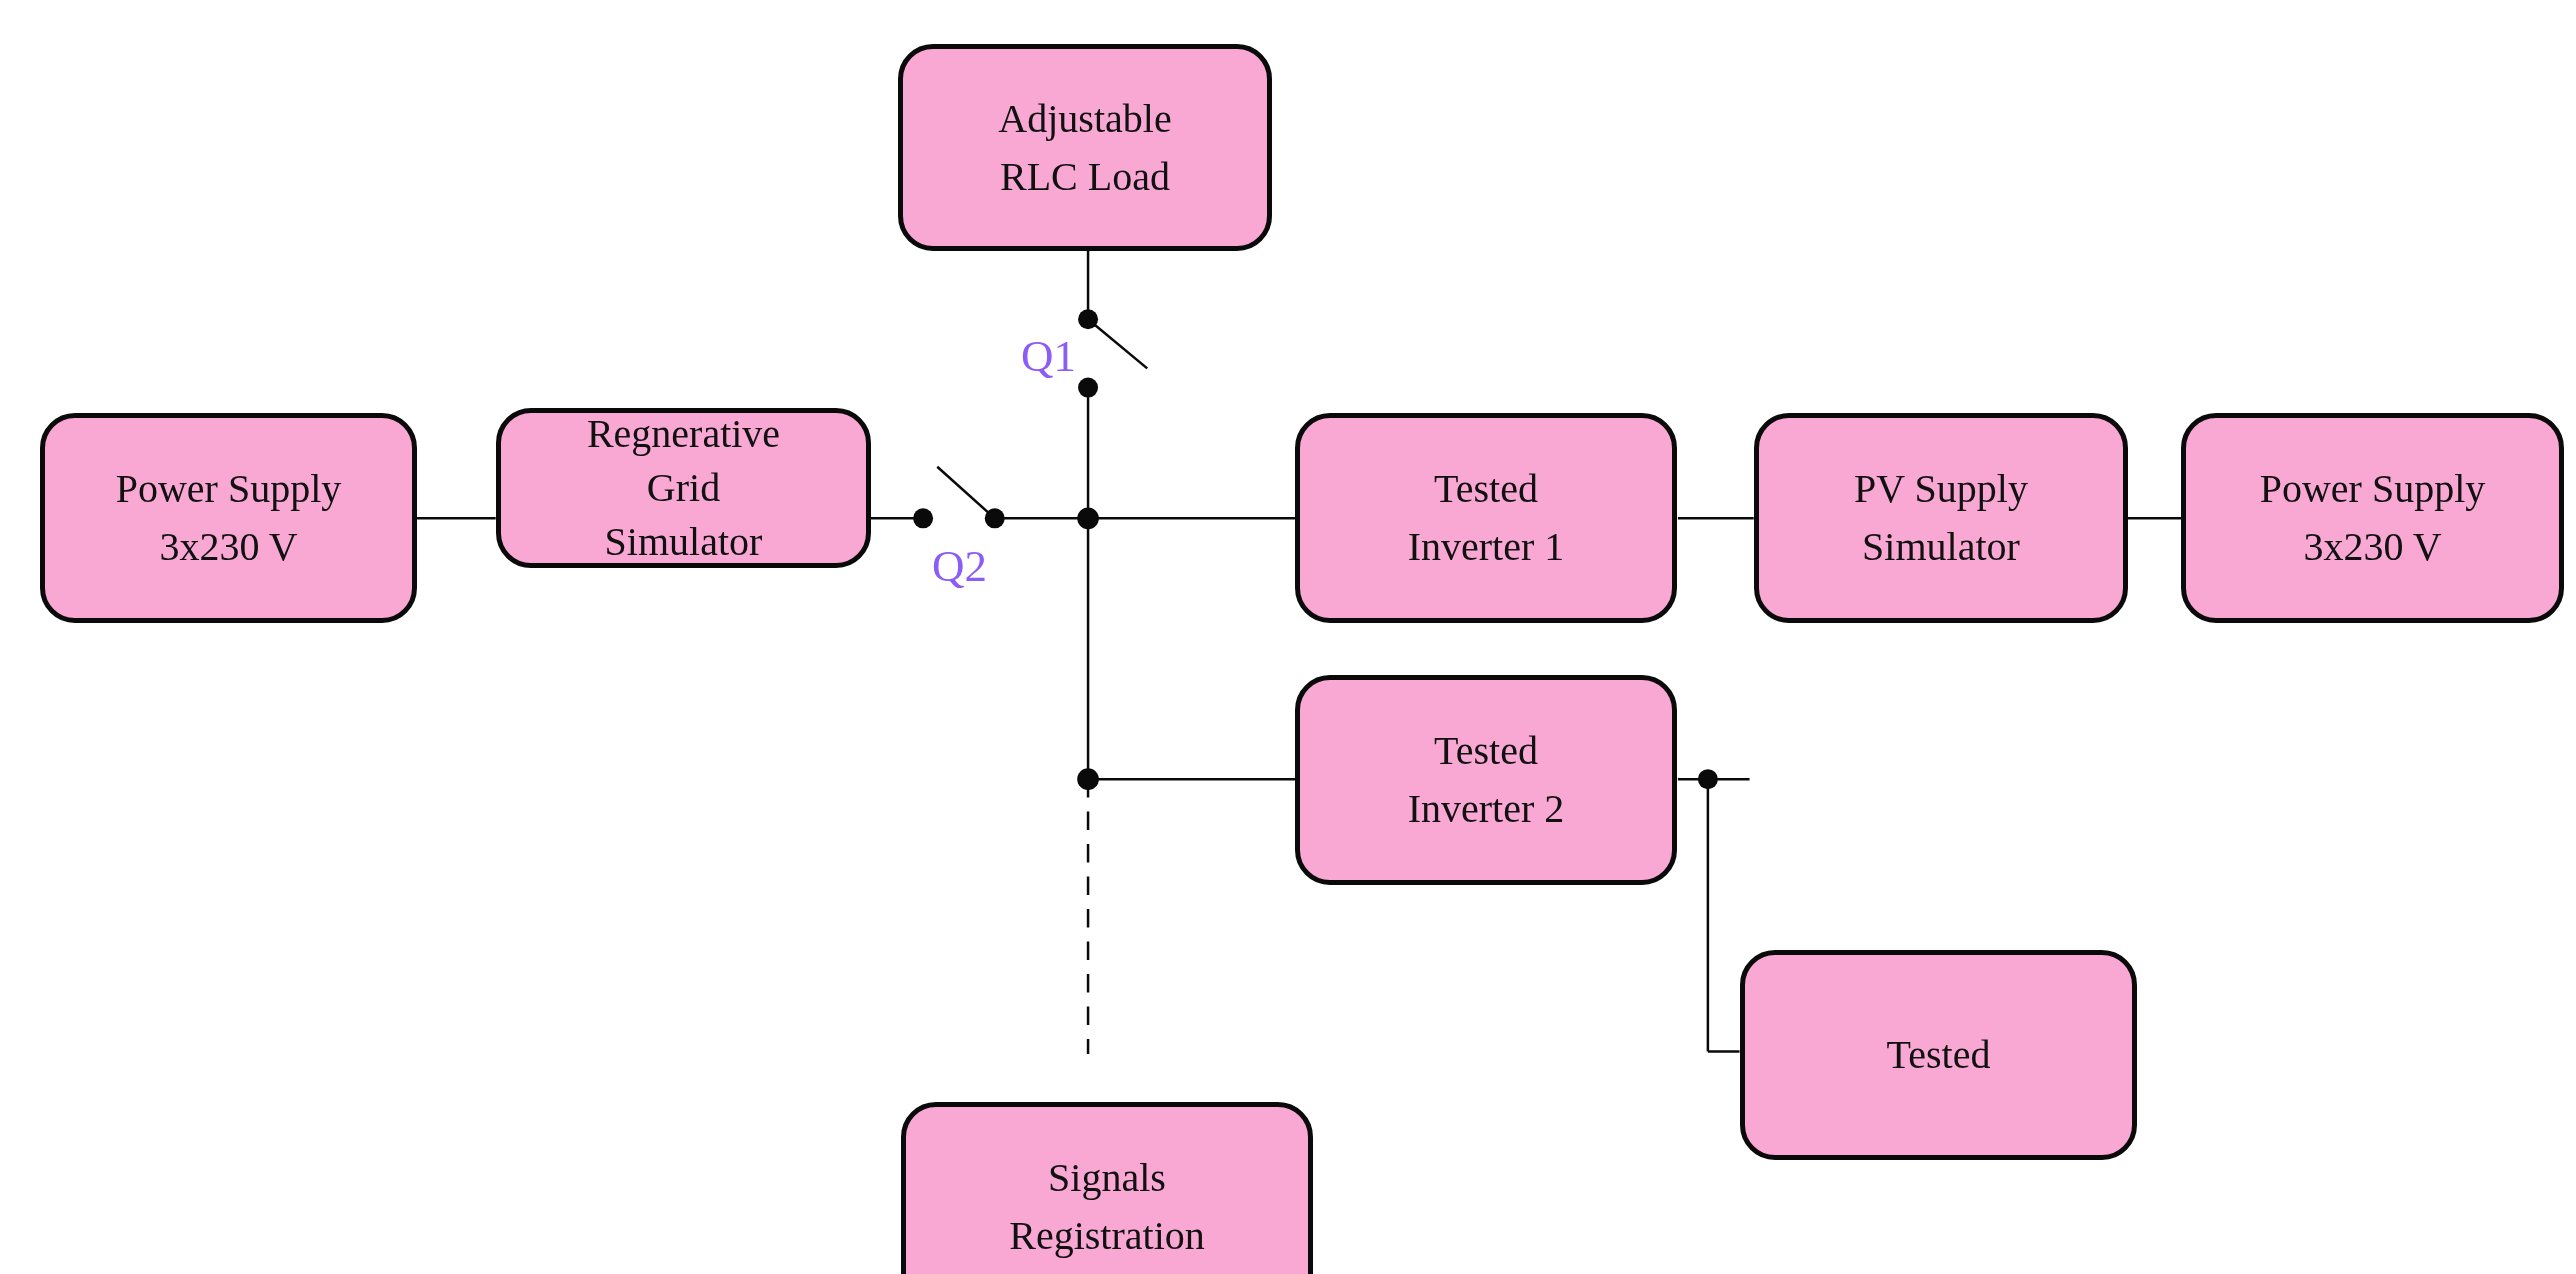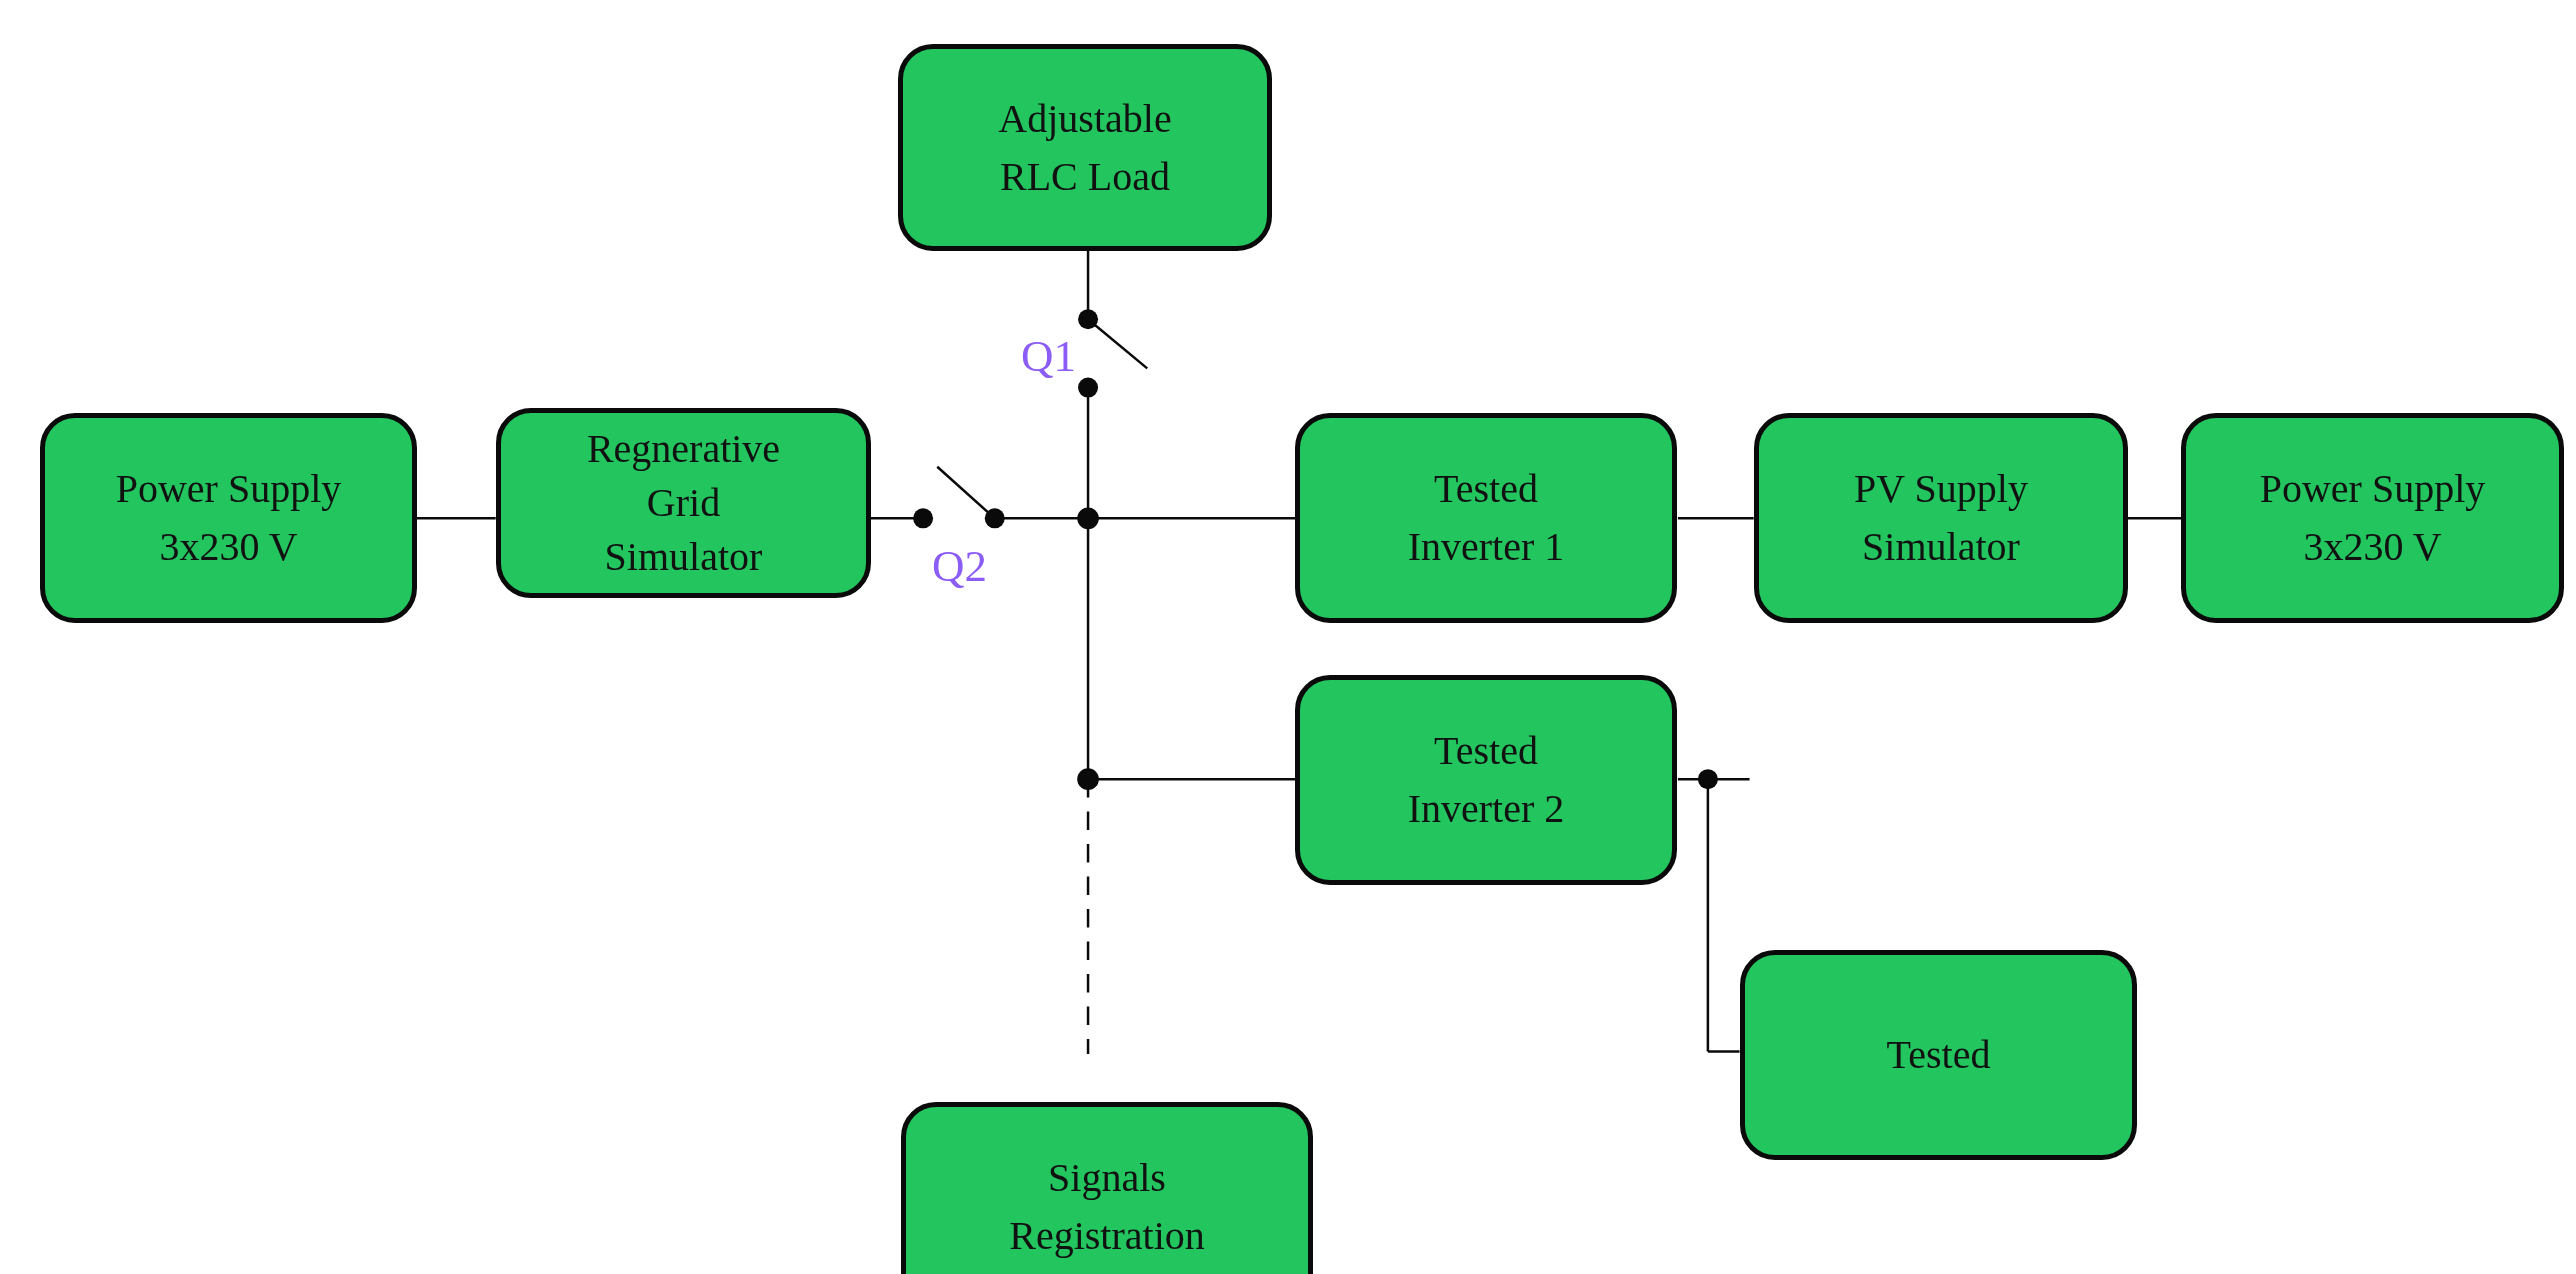--- a/index.html
+++ b/index.html
@@ -20,21 +20,21 @@
     left: 0;
     top: 0;
     width: 2576px;
     height: 1275px;
   }
   .box {
     position: absolute;
     box-sizing: border-box;
     border: 5px solid #0a0a0a;
     border-radius: 35px;
-    background: #22c55e;
+    background: #f9a8d4;
     display: flex;
     align-items: center;
     justify-content: center;
     text-align: center;
   }
   .box .lbl {
     white-space: pre-line;
     font-size: 40px;
     line-height: 1.45;
     color: #111111;
@@ -100,21 +100,21 @@
   <div class="box" style="left:898px; top:44px; width:374px; height:207px;">
     <div class="lbl">Adjustable
 RLC Load</div>
   </div>
 
   <div class="box" style="left:40px; top:413px; width:377px; height:210px;">
     <div class="lbl">Power Supply
 3x230 V</div>
   </div>
 
-  <div class="box" style="left:496px; top:408px; width:375px; height:190px;">
+  <div class="box" style="left:496px; top:408px; width:375px; height:160px;">
     <div class="lbl" style="line-height:1.35;">Regnerative
 Grid
 Simulator</div>
   </div>
 
   <div class="box" style="left:1295px; top:413px; width:382px; height:210px;">
     <div class="lbl">Tested
 Inverter 1</div>
   </div>
 

